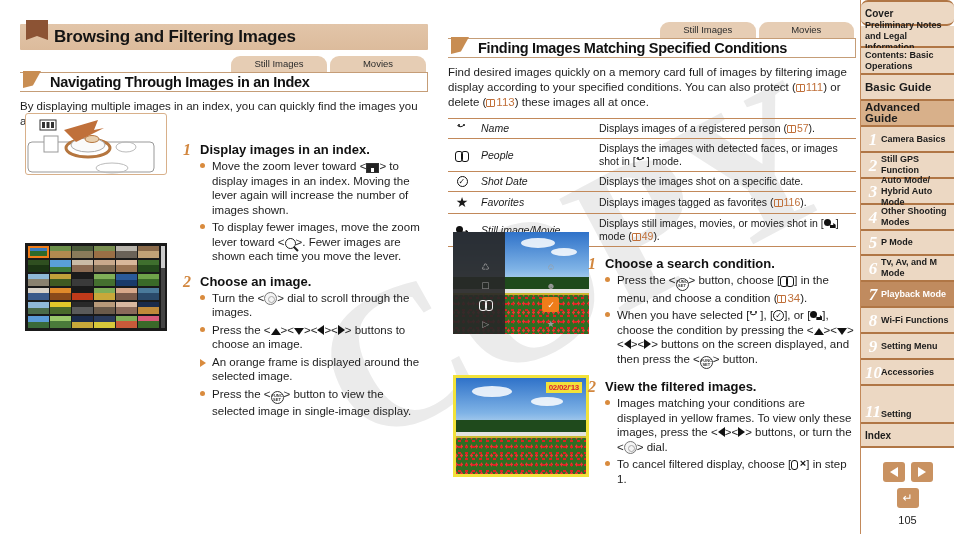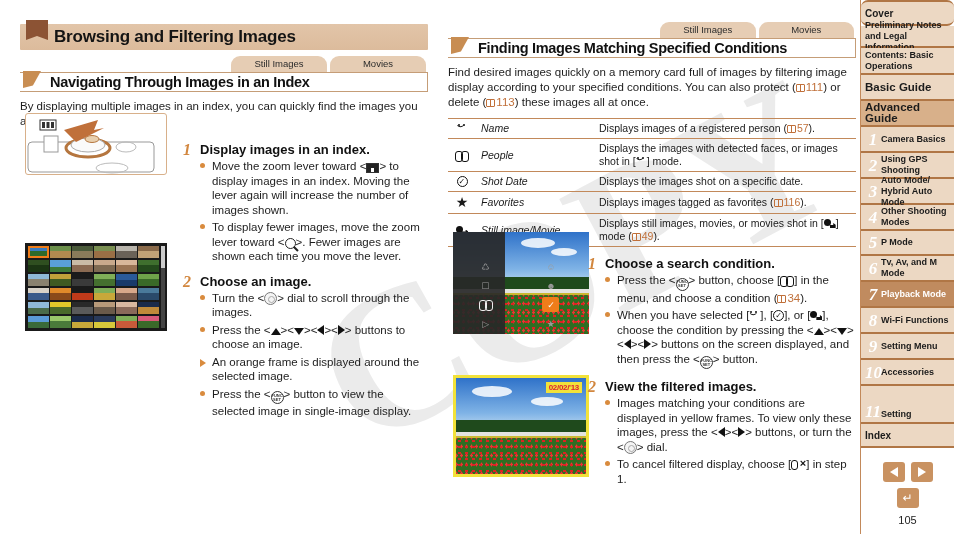--- a/index.html
+++ b/index.html
@@ -540,21 +540,21 @@
     </div>
     <div class="sb-item accent" style="height:26px;">
       <div class="lbl" style="font-size:11.5px;">Advanced Guide</div>
     </div>
     <div class="sb-item" style="height:26px;">
       <div class="num">1</div>
       <div class="lbl">Camera Basics</div>
     </div>
     <div class="sb-item" style="height:26px;">
       <div class="num">2</div>
-      <div class="lbl">Using GPS Shooting</div>
+      <div class="lbl">Still GPS Function</div>
     </div>
     <div class="sb-item" style="height:26px;">
       <div class="num">3</div>
       <div class="lbl">Auto Mode/ Hybrid Auto Mode</div>
     </div>
     <div class="sb-item" style="height:26px;">
       <div class="num">4</div>
       <div class="lbl">Other Shooting Modes</div>
     </div>
     <div class="sb-item" style="height:25px;">

